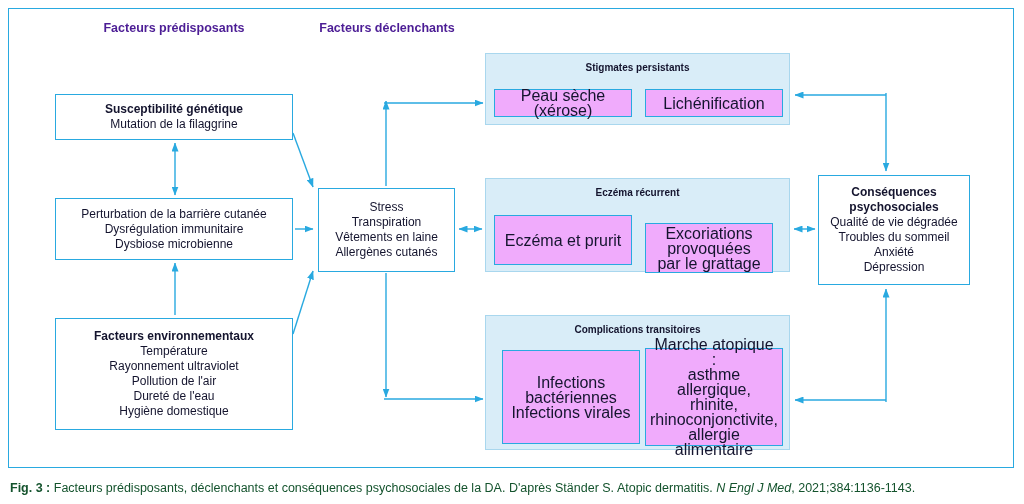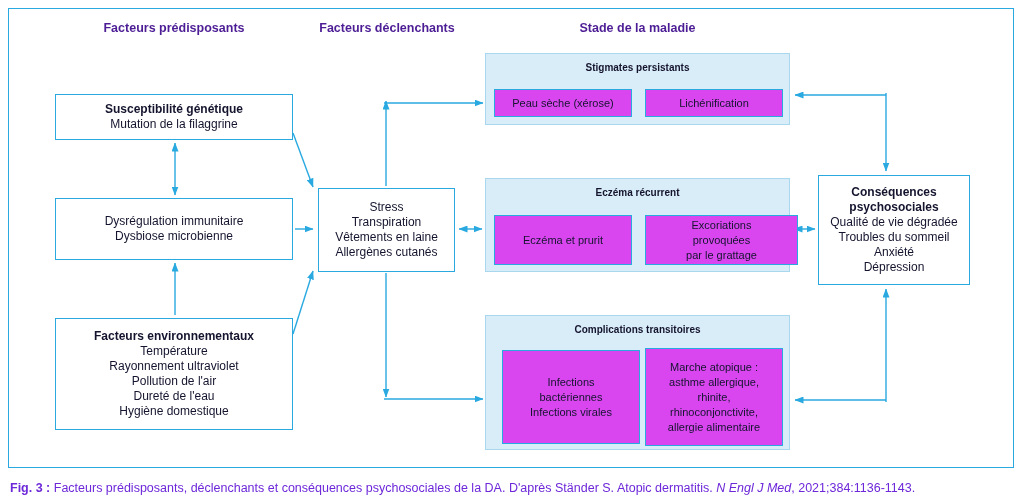--- a/index.html
+++ b/index.html
@@ -19,25 +19,25 @@
   .col-header{position:absolute;text-align:center;font-weight:bold;font-size:12.5px;color:#4c1d95;}
   .box{
     position:absolute;background:#fff;border:1.5px solid var(--accent);box-sizing:border-box;
     display:flex;flex-direction:column;justify-content:center;align-items:center;
     text-align:center;font-size:12px;line-height:15px;padding:2px 4px;
   }
   .bt{font-weight:bold;}
   .panel{position:absolute;background:var(--panel-bg);border:1px solid #a9d7ee;box-sizing:border-box;}
   .pt{position:absolute;left:0;right:0;top:8px;text-align:center;font-weight:bold;font-size:10px;}
   .ibox{
-    position:absolute;background:#d946ef;border:1.5px solid var(--accent);box-sizing:border-box;
+    position:absolute;background:#f0abfc;border:1.5px solid var(--accent);box-sizing:border-box;
     display:flex;flex-direction:column;justify-content:center;align-items:center;
-    text-align:center;font-size:11px;line-height:15px;padding:2px 4px;
+    text-align:center;font-size:16px;line-height:15px;padding:2px 4px;
   }
-  .caption{position:absolute;left:10px;top:481px;width:1004px;font-size:12.5px;color:#6d28d9;}
+  .caption{position:absolute;left:10px;top:481px;width:1004px;font-size:12.5px;color:#14532d;}
   .caption em{font-style:italic;}
 </style>
 </head>
 <body>
 
 <div class="stage">
 
   <div class="frame"></div>
 
   <svg class="connectors" width="1024" height="504">
@@ -84,28 +84,28 @@
       <line class="arrow" x1="886" y1="93" x2="886" y2="171" marker-end="url(#ah)"></line>
     </g>
     <g>
       <line class="arrow" x1="886" y1="400" x2="795" y2="400" marker-end="url(#ah)"></line>
       <line class="arrow" x1="886" y1="402" x2="886" y2="289" marker-end="url(#ah)"></line>
     </g>
   </svg>
 
   <div class="col-header" style="left:55px;top:21px;width:238px">Facteurs prédisposants</div>
   <div class="col-header" style="left:300px;top:21px;width:174px">Facteurs déclenchants</div>
-  <div class="col-header" style="left:485px;top:21px;width:305px">Stade de la maladie</div>
 
   <div class="box" style="left:55px;top:94px;width:238px;height:46px">
     <div class="bt">Susceptibilité génétique</div>
     <div>Mutation de la filaggrine</div>
   </div>
 
   <div class="box" style="left:55px;top:198px;width:238px;height:62px">
+    <div>Perturbation de la barrière cutanée</div>
     <div>Dysrégulation immunitaire</div>
     <div>Dysbiose microbienne</div>
   </div>
 
   <div class="box" style="left:55px;top:318px;width:238px;height:112px">
     <div class="bt">Facteurs environnementaux</div>
     <div>Température</div>
     <div>Rayonnement ultraviolet</div>
     <div>Pollution de l'air</div>
     <div>Dureté de l'eau</div>
@@ -127,21 +127,21 @@
     <div class="ibox" style="left:159px;top:35px;width:138px;height:28px">
       <div>Lichénification</div>
     </div>
   </div>
 
   <div class="panel" style="left:485px;top:178px;width:305px;height:94px">
     <div class="pt">Eczéma récurrent</div>
     <div class="ibox" style="left:8px;top:36px;width:138px;height:50px">
       <div>Eczéma et prurit</div>
     </div>
-    <div class="ibox" style="left:159px;top:36px;width:153px;height:50px">
+    <div class="ibox" style="left:159px;top:44px;width:128px;height:50px">
       <div>Excoriations</div>
       <div>provoquées</div>
       <div>par le grattage</div>
     </div>
   </div>
 
   <div class="panel" style="left:485px;top:315px;width:305px;height:135px">
     <div class="pt">Complications transitoires</div>
     <div class="ibox" style="left:16px;top:34px;width:138px;height:94px">
       <div>Infections</div>

